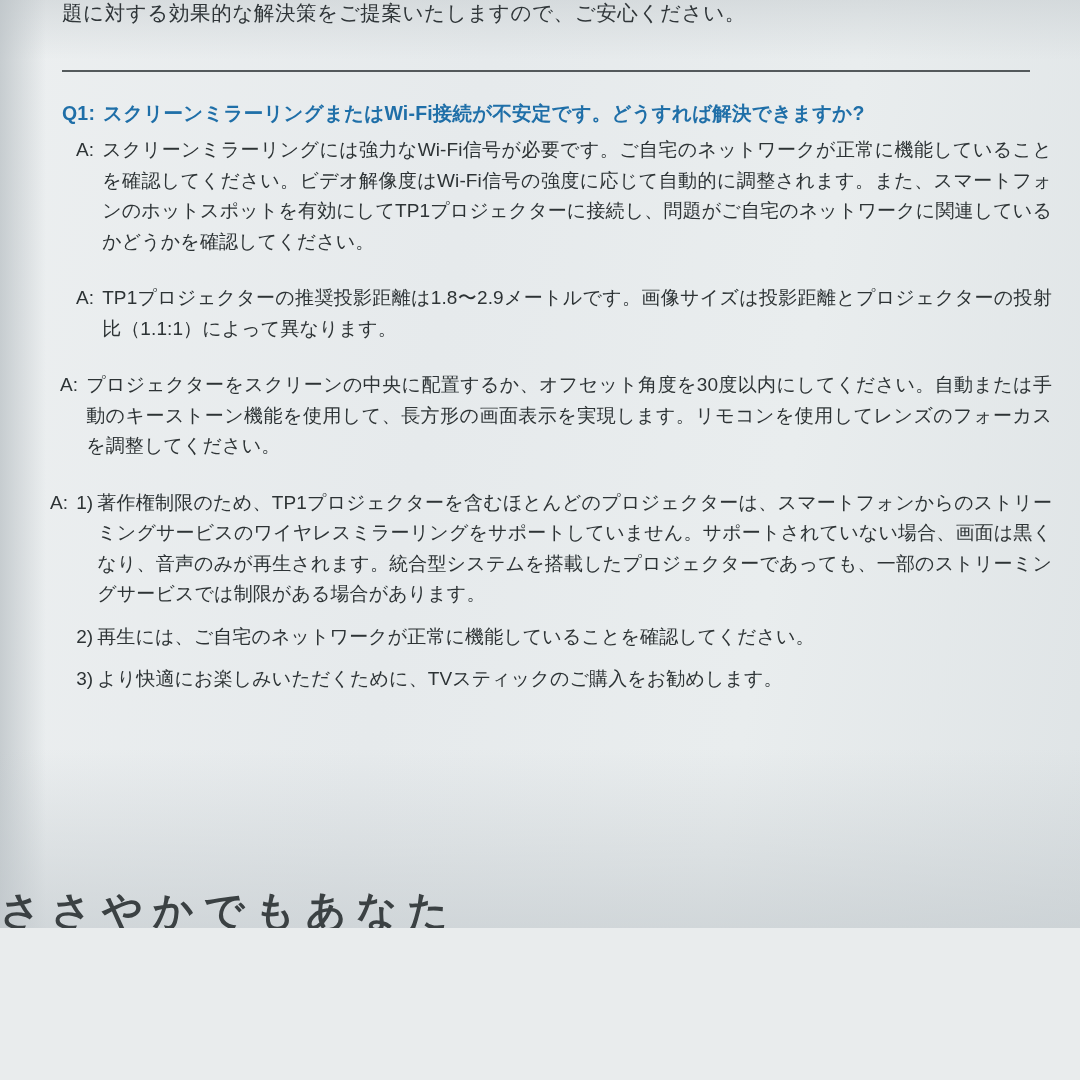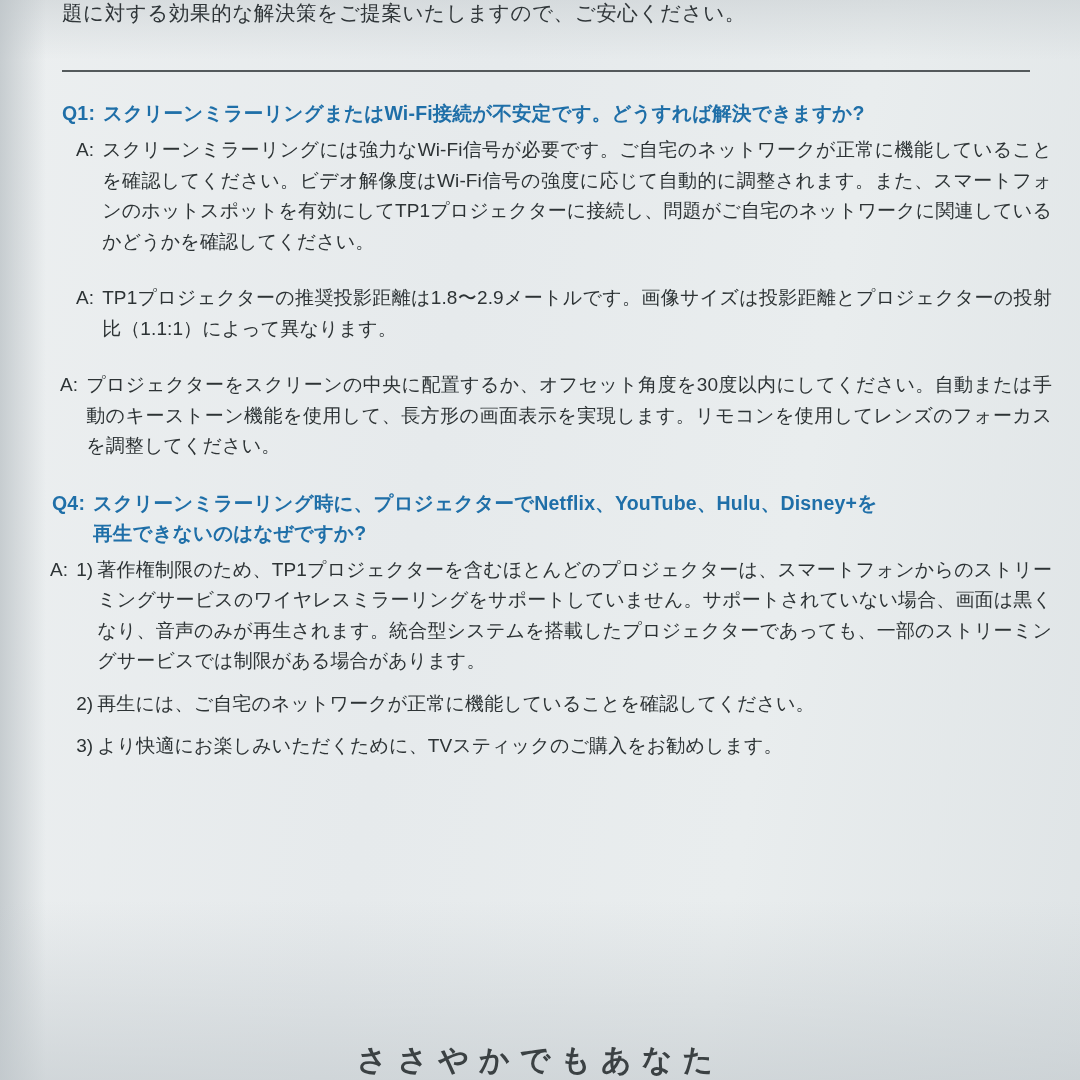--- a/index.html
+++ b/index.html
@@ -11,21 +11,21 @@
     height: 1080px;
     overflow: hidden;
     background: #e9eced;
     font-family: "Liberation Sans", sans-serif;
   }
 
   
   .page {
     position: relative;
     width: 1080px;
-    height: 1080px;
+    height: 928px;
     background: linear-gradient(100deg, #eceff0 0%, #e6eaec 40%, #e9edee 70%, #dfe4e6 100%);
     box-sizing: border-box;
     overflow: hidden;
   }
   
   .shade-top {
     position: absolute; left:0; top:0; width:100%; height:60px;
     background: linear-gradient(180deg, rgba(200,206,209,0.55), rgba(255,255,255,0));
     pointer-events:none;
   }
@@ -130,27 +130,26 @@
   .q4-second-line { display:block; }
 
   .bottom-crop {
     position: absolute;
     left: 0;
     bottom: 0;
     width: 100%;
     height: 46px;
     overflow: hidden;
     color: #2b3133;
-    font-size: 30px;
+    font-size: 40px;
     font-weight: bold;
     letter-spacing: 10px;
-    text-align: center;
+    text-align: left;
     line-height: 56px;
     opacity: 0.9;
-    font-family: Liberation Mono, monospace;
   }
 </style>
 </head>
 <body>
 
 <div class="page">
   <div class="shade-top"></div>
   <div class="shade-left"></div>
   <div class="shade-bottom"></div>
 
@@ -179,27 +178,20 @@
     </div>
 
     <div class="qa-block indent-q3">
       <div class="a-line">
         <span class="a-label">A:</span>
         <span class="a-text">プロジェクターをスクリーンの中央に配置するか、オフセット角度を30度以内にしてください。自動または手動のキーストーン機能を使用して、長方形の画面表示を実現します。リモコンを使用してレンズのフォーカスを調整してください。</span>
       </div>
     </div>
 
     <div class="qa-block indent-q4 q4-wrap">
-      <div class="q-line">
-        <span class="q-label">Q4:</span>
-        <span class="q-text">
-          <span>スクリーンミラーリング時に、プロジェクターでNetflix、YouTube、Hulu、Disney+を</span>
-          <span class="q4-second-line">再生できないのはなぜですか?</span>
-        </span>
-      </div>
       <div class="a-line">
         <span class="a-label">A:</span>
         <span class="a-text">
           <span class="sub-item" style="margin-top:0;">
             <span class="sub-num">1)</span>
             <span class="sub-text">著作権制限のため、TP1プロジェクターを含むほとんどのプロジェクターは、スマートフォンからのストリーミングサービスのワイヤレスミラーリングをサポートしていません。サポートされていない場合、画面は黒くなり、音声のみが再生されます。統合型システムを搭載したプロジェクターであっても、一部のストリーミングサービスでは制限がある場合があります。</span>
           </span>
           <span class="sub-item">
             <span class="sub-num">2)</span>
             <span class="sub-text">再生には、ご自宅のネットワークが正常に機能していることを確認してください。</span>

